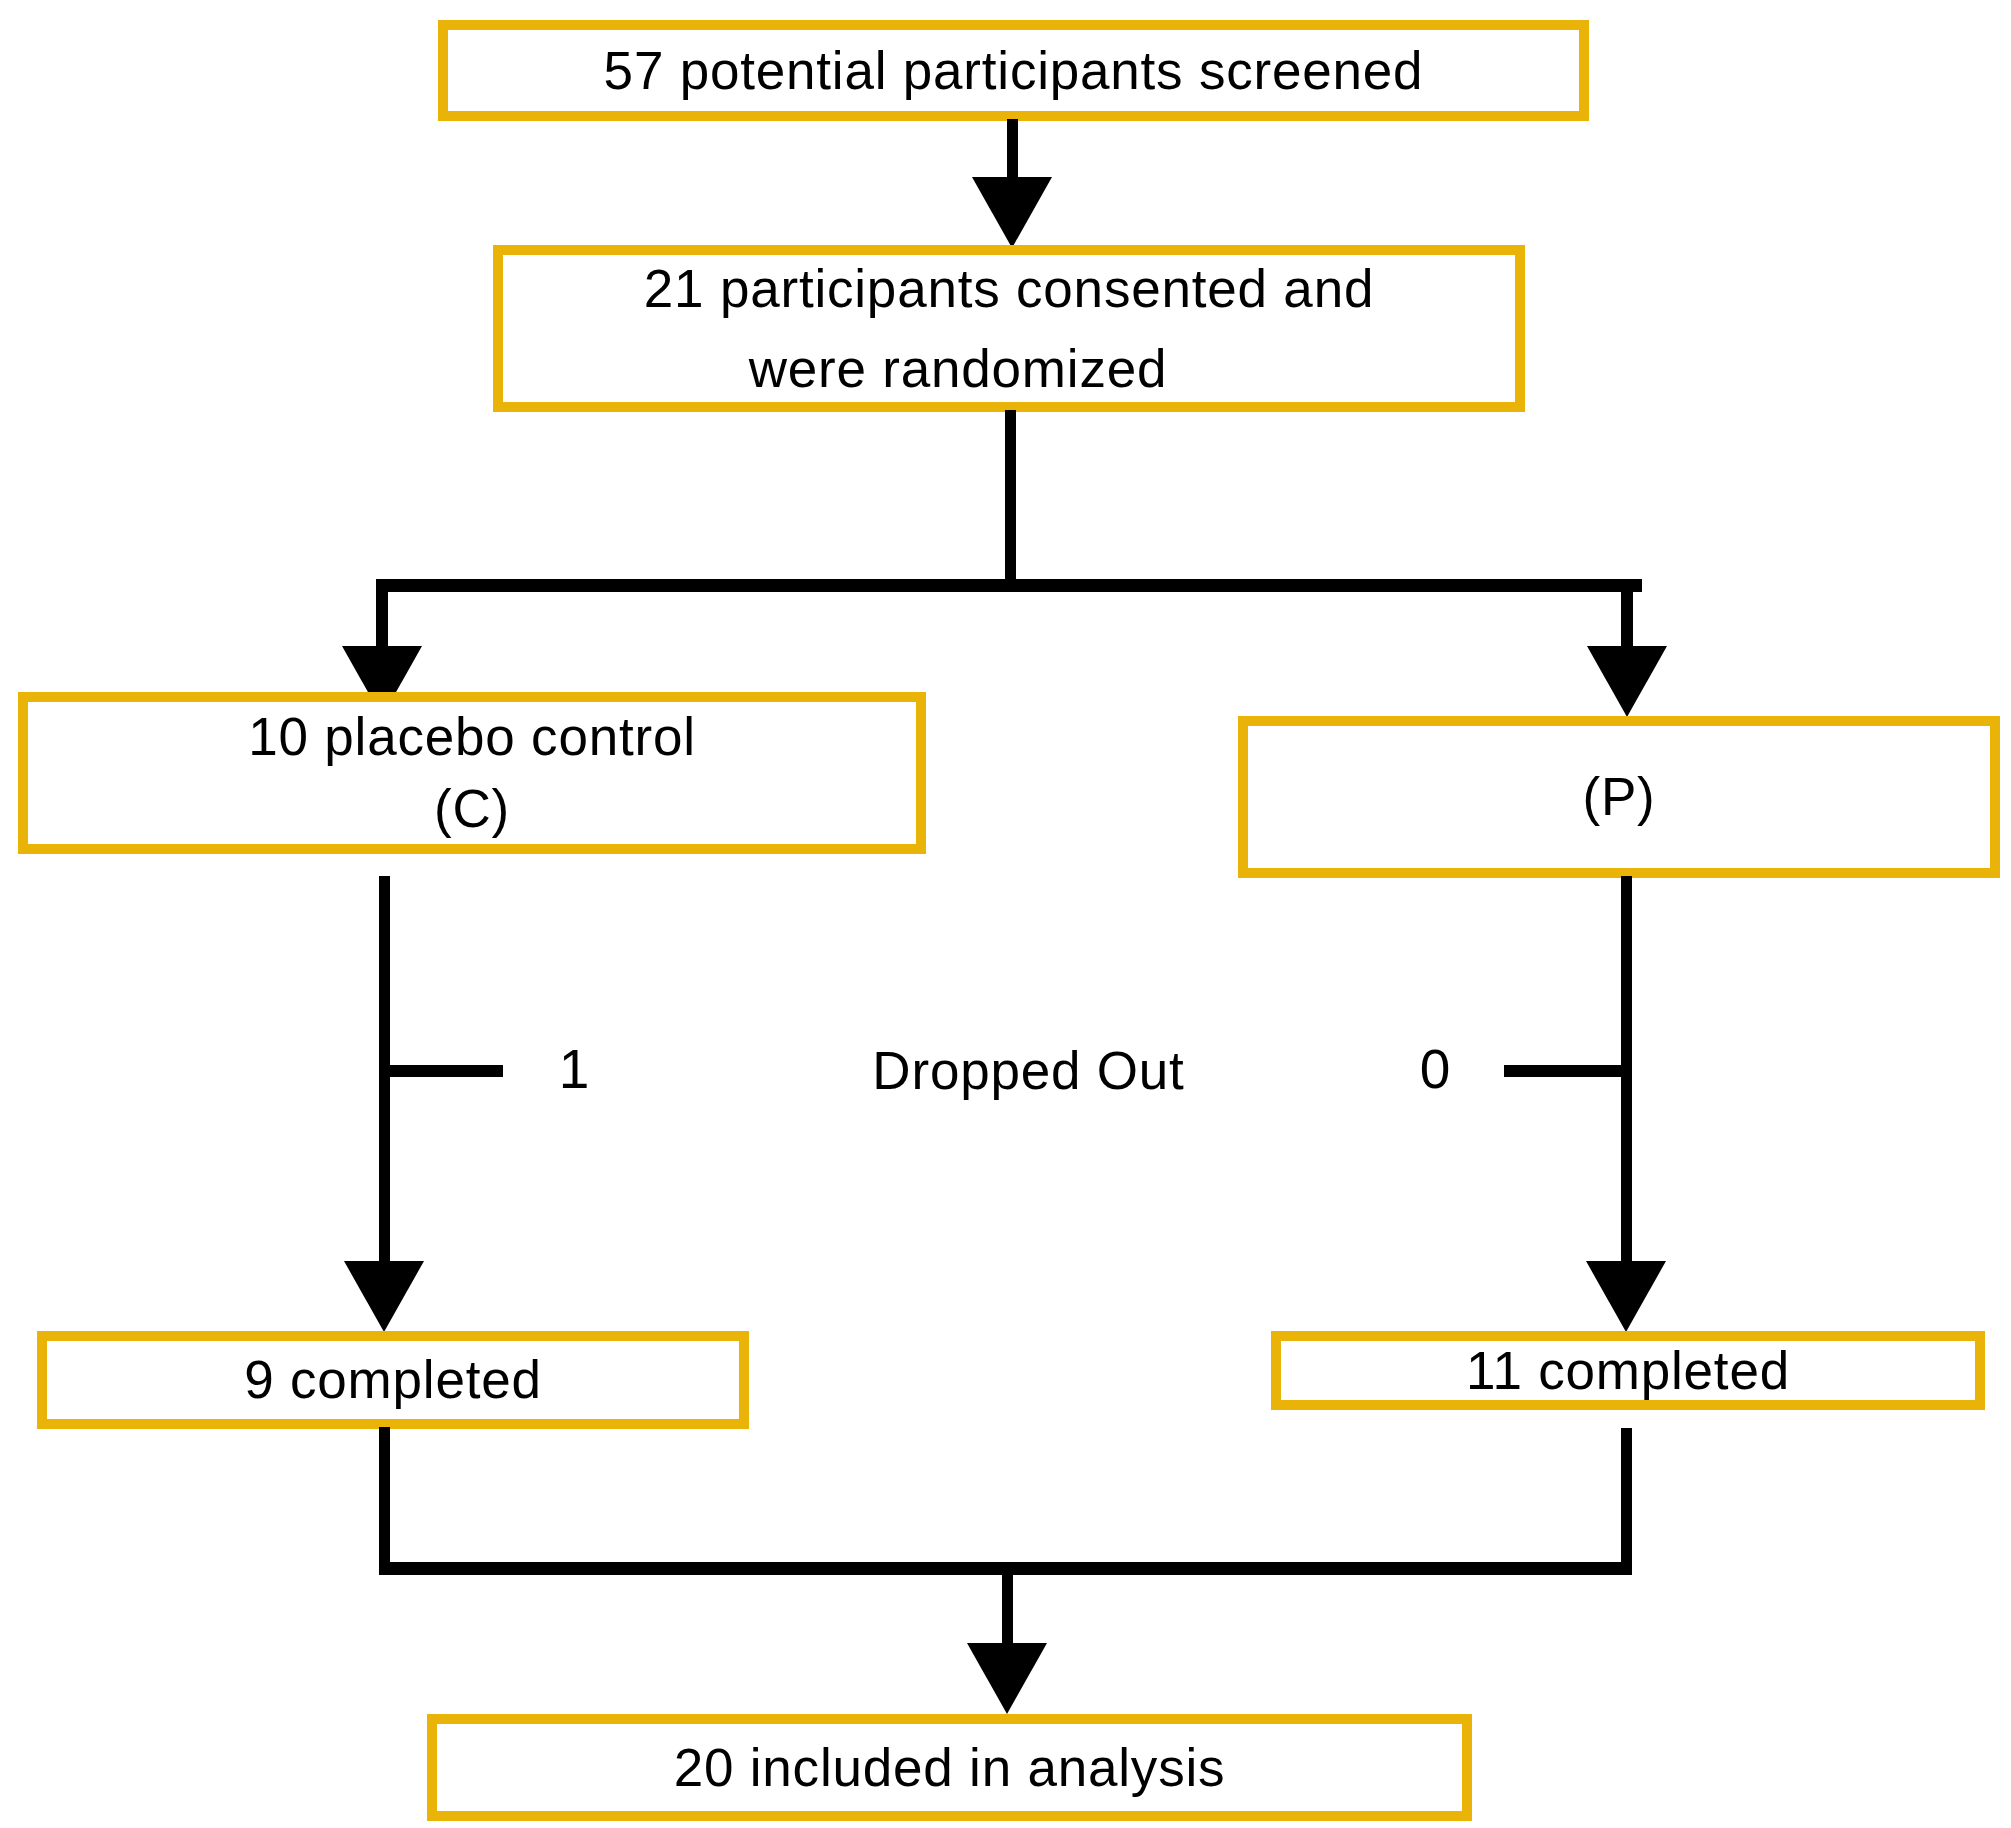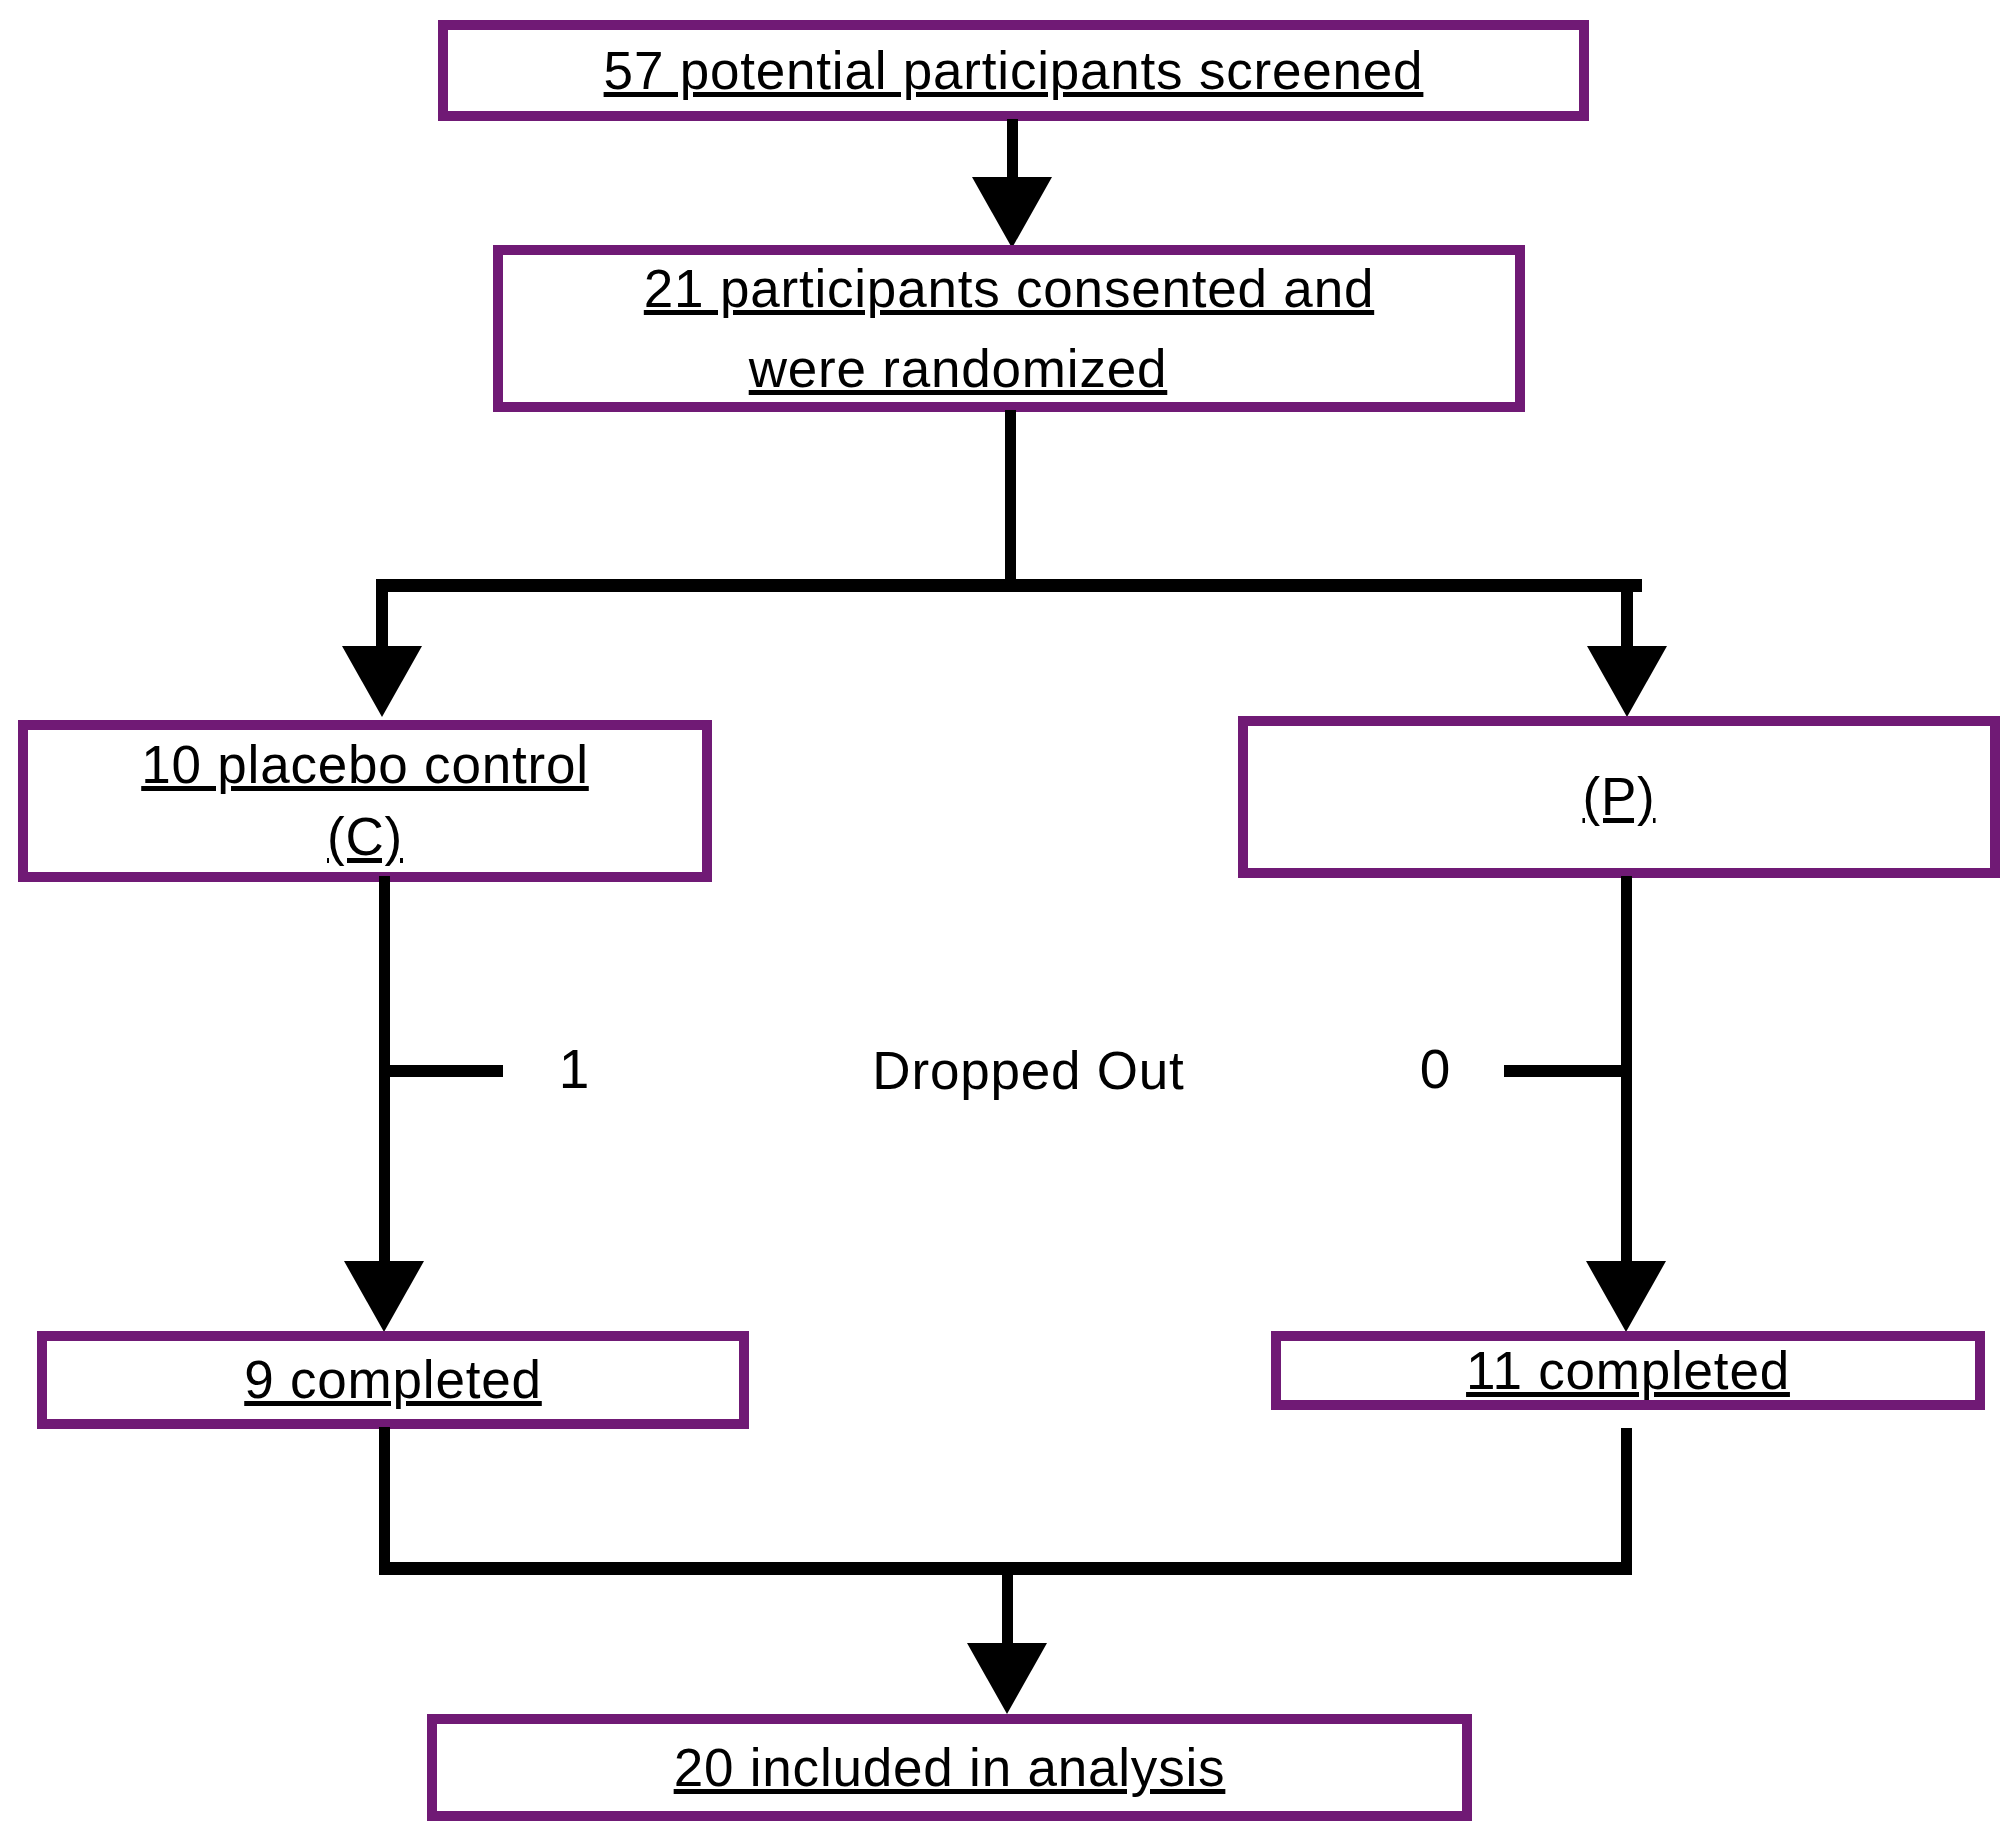--- a/index.html
+++ b/index.html
@@ -13,31 +13,30 @@
     height: 1828px;
     background: #ffffff;
     font-family: "Liberation Sans", sans-serif;
     color: #000000;
     overflow: hidden;
   }
   .box {
     position: absolute;
     box-sizing: border-box;
     background: #ffffff;
-    border: 10px solid #701a75;
+    border: 10px solid #eab308;
     display: flex;
     flex-direction: column;
     align-items: center;
     justify-content: center;
     text-align: center;
     font-size: 53px;
     line-height: 1.35;
     letter-spacing: 0.8px;
     white-space: nowrap;
-    text-decoration: underline;
   }
   .line {
     position: absolute;
     background: #000000;
   }
   .arrowhead {
     position: absolute;
     width: 0;
     height: 0;
     border-left: 40px solid transparent;
@@ -54,21 +53,21 @@
   .num-label {
     font-size: 55px;
   }
   .shift-left {
     transform: translateX(-51px);
   }
 
   
   #box-screened   { left: 438px;  top: 20px;   width: 1151px; height: 101px; }
   #box-randomized { left: 493px;  top: 245px;  width: 1032px; height: 167px; gap: 8px; }
-  #box-placebo    { left: 18px;   top: 720px;  width: 694px;  height: 162px; }
+  #box-placebo    { left: 18px;   top: 692px;  width: 908px;  height: 162px; }
   #box-protein    { left: 1238px; top: 716px;  width: 762px;  height: 162px; }
   #box-placebo-completed { left: 37px;   top: 1331px; width: 712px; height: 98px; }
   #box-protein-completed { left: 1271px; top: 1331px; width: 714px; height: 79px; }
   #box-analysis   { left: 427px;  top: 1714px; width: 1045px; height: 107px; }
 
   
   #arrow1-stem { left: 1007px; top: 119px; width: 10.7px; height: 61px; }
   #arrow1-head { left: 972px; top: 177px; }
 
   

